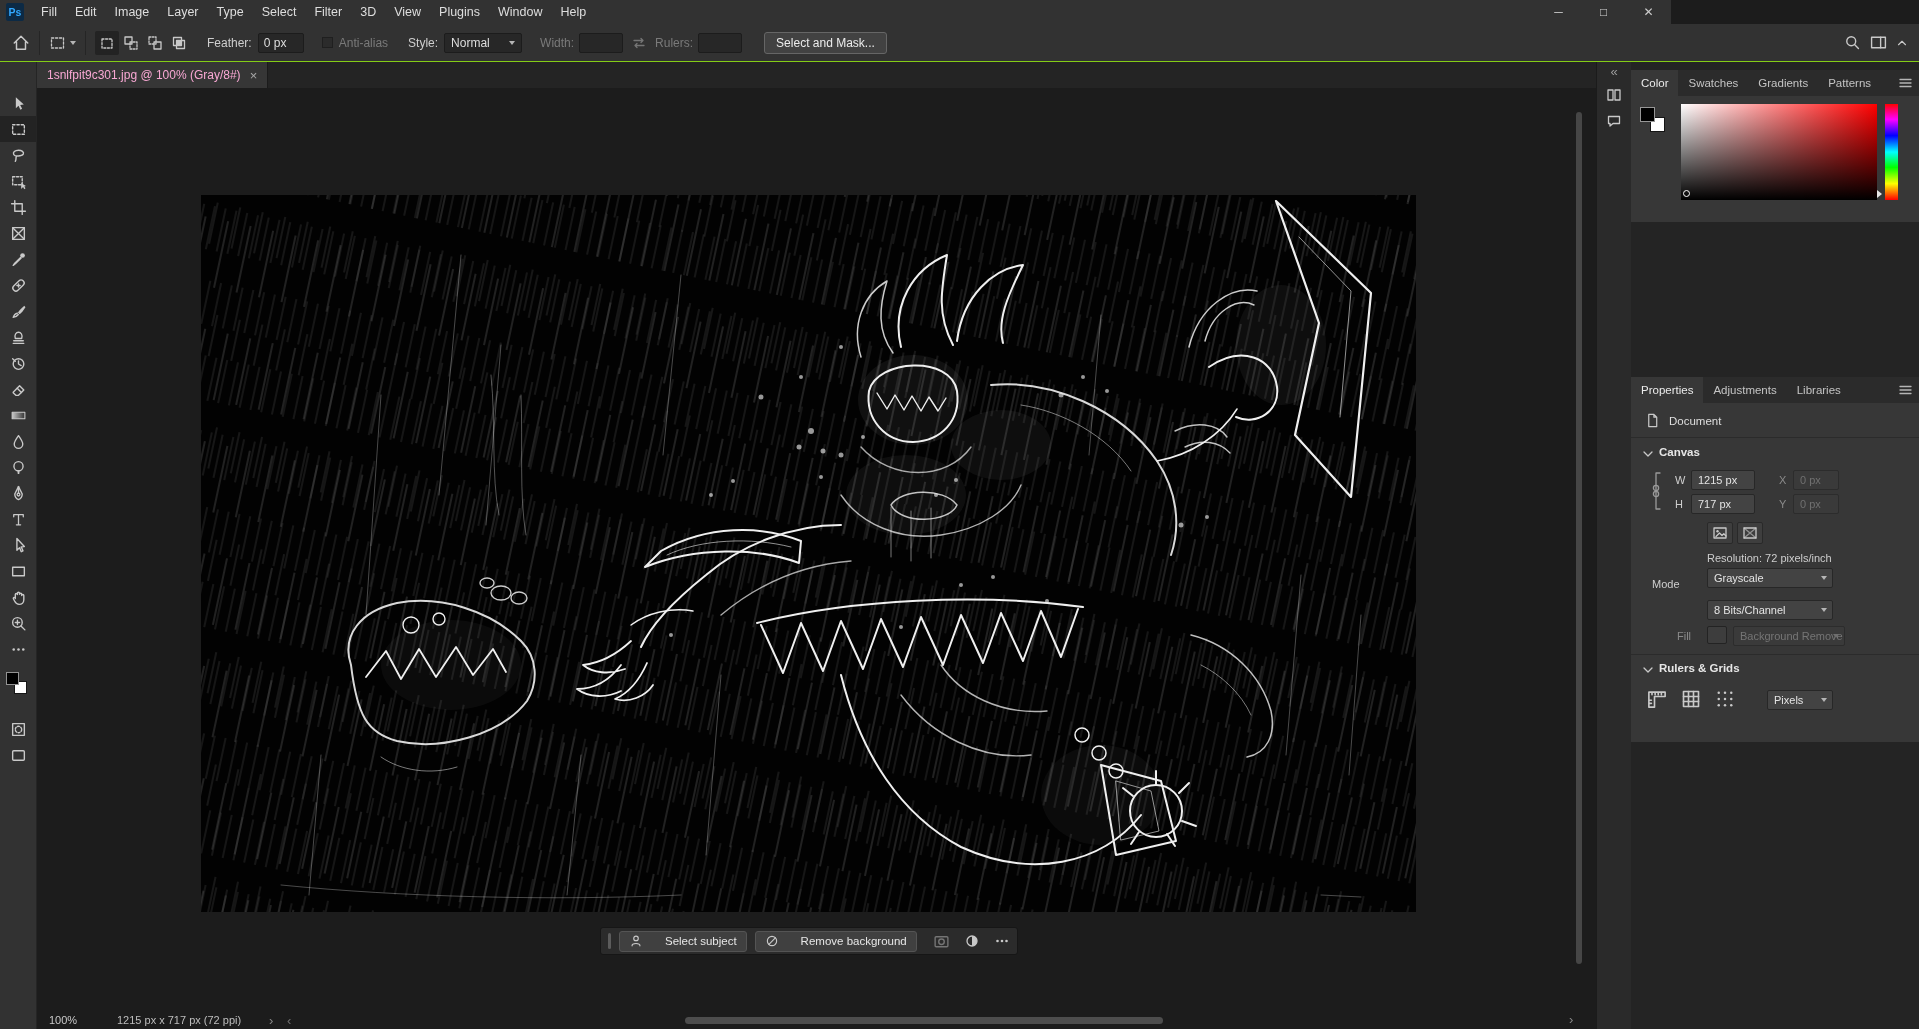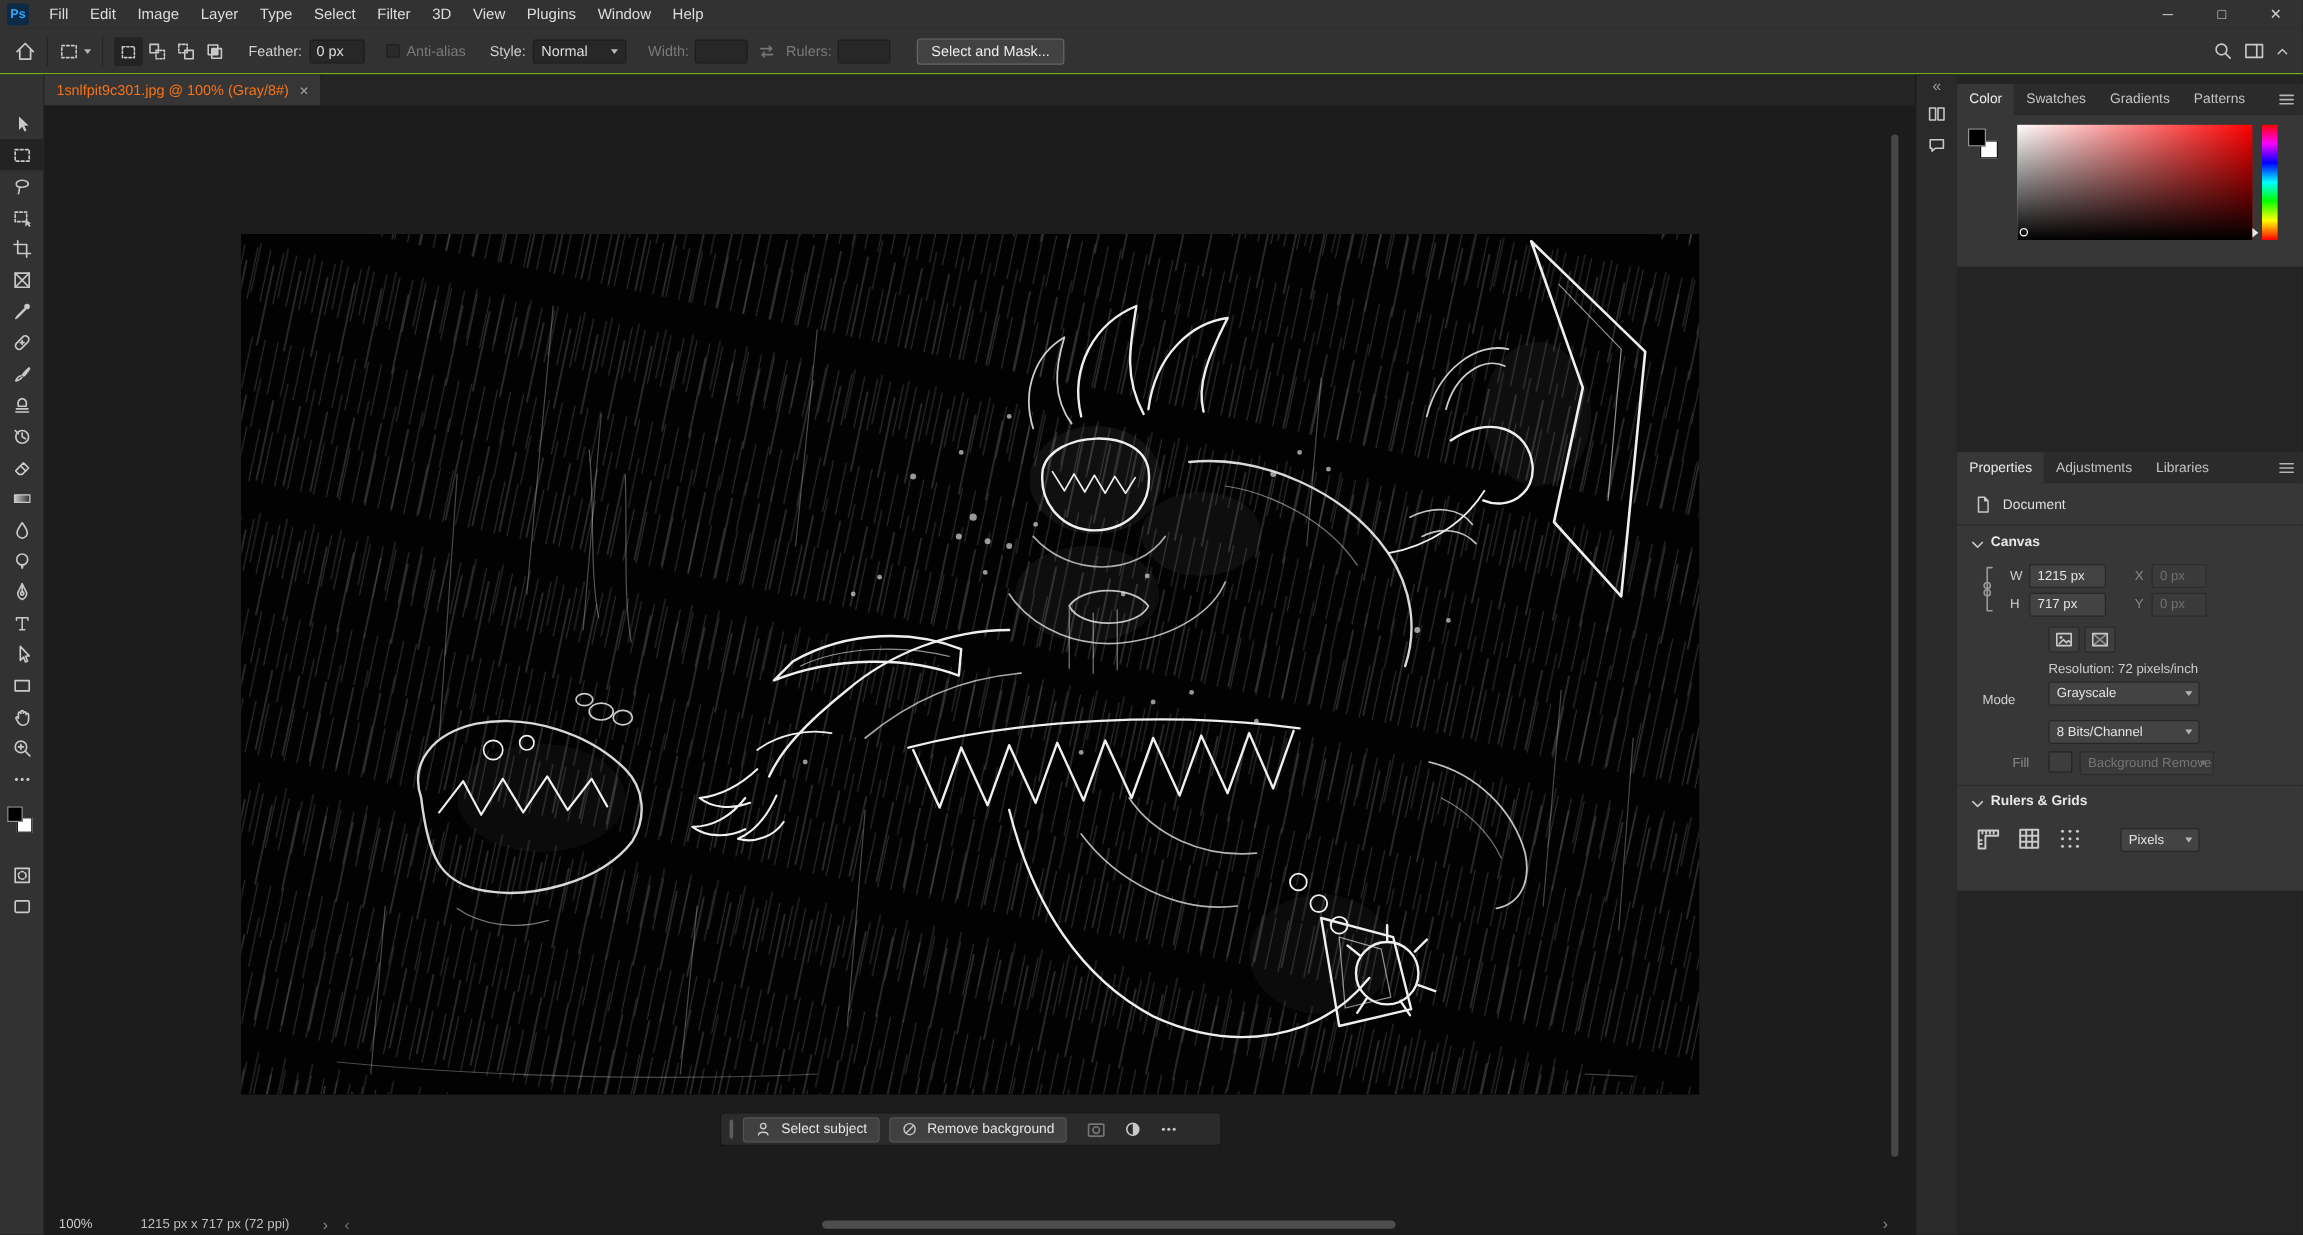--- a/index.html
+++ b/index.html
@@ -32,30 +32,30 @@
   .plbl{position:absolute;font-size:11px;color:#cfcfcf;white-space:nowrap}
   .plbl.dim{color:#8a8a8a}
   .sect{position:absolute;font-size:11.5px;font-weight:bold;color:#e6e6e6;white-space:nowrap}
   .dd{position:absolute;background:#434343;border:1px solid #272727;border-radius:2px;height:20px;display:flex;align-items:center;font-size:11px;color:#e4e4e4;padding:0 6px;white-space:nowrap}
   .dd.dis{background:#3a3a3a;color:#757575;border-color:#2c2c2c}
   .cv{position:absolute;right:5px;width:0;height:0;border-left:3.5px solid transparent;border-right:3.5px solid transparent;border-top:4px solid #b5b5b5}
   .cv.dim{border-top-color:#6e6e6e}
   .pfld{position:absolute;background:#434343;border:1px solid #272727;border-radius:2px;height:20px;display:flex;align-items:center;font-size:11px;color:#e4e4e4;padding:0 6px}
   .pfld.dis{background:#3a3a3a;color:#707070;border-color:#2c2c2c}
   .pibtn{position:absolute;width:26px;height:22px;background:#3e3e3e;border:1px solid #292929;border-radius:2px;display:flex;align-items:center;justify-content:center}
-  .tbbtn{height:21px;background:#404040;border:1px solid #545454;border-radius:3px;padding:0 9px;font-size:11.5px;color:#e6e6e6;gap:8px;display:flex;align-items:center;white-space:nowrap}
+  .tbbtn{height:21px;background:#404040;border:1px solid #545454;border-radius:3px;padding:0 9px;font-size:11.5px;color:#e6e6e6;gap:22px;display:flex;align-items:center;white-space:nowrap}
   .stripbtn{width:34px;height:26px;display:flex;align-items:center;justify-content:center}
   .statxt{position:absolute;font-size:11px;color:#c9c9c9;white-space:nowrap}
 </style>
 </head>
 <body>
 
 <div id="app">
 
-  <div class="abs flex" style="left:0;top:0;width:1919px;height:24px;background:#323232">
+  <div class="abs flex" style="left:0;top:0;width:1671px;height:24px;background:#323232">
     <div style="width:18px;height:18px;margin-left:6px;background:#0c2a45;color:#31a8ff;font-size:10.5px;font-weight:bold;display:flex;align-items:center;justify-content:center;border-radius:2px">Ps</div>
     <div class="flex" style="margin-left:8px;height:100%">
       <div class="mi">Fill</div>
       <div class="mi">Edit</div>
       <div class="mi">Image</div>
       <div class="mi">Layer</div>
       <div class="mi">Type</div>
       <div class="mi">Select</div>
       <div class="mi">Filter</div>
       <div class="mi">3D</div>
@@ -282,21 +282,21 @@
       </div>
     <div class="tool">
         <svg class="ic" width="17" height="17" viewBox="0 0 16 16">
           <rect x="2.5" y="3.5" width="11" height="9" rx="1"></rect>
         </svg>
       </div>
   </div>
 
   <div class="abs flex" style="left:37px;top:62px;width:1559px;height:26px;background:#242424">
     <div class="flex" style="height:26px;background:#363636;padding:0 10px;border-right:1px solid #1b1b1b">
-      <span style="font-size:12px;color:#f97316">1snlfpit9c301.jpg @ 100% (Gray/8#)</span>
+      <span style="font-size:12px;color:#f9a8d4">1snlfpit9c301.jpg @ 100% (Gray/8#)</span>
       <span style="margin-left:9px;font-size:13px;color:#a9a9a9">×</span>
     </div>
   </div>
 
   <div class="abs" style="left:37px;top:88px;width:1559px;height:941px;background:#1c1c1c;overflow:hidden">
 
     <div class="abs" style="left:164px;top:107px;width:1215px;height:717px;background:#000">
       <svg viewBox="0 0 1215 717" width="100%" height="100%" preserveAspectRatio="none">
         <defs>
           <pattern id="rainA" width="11" height="74" patternUnits="userSpaceOnUse" patternTransform="rotate(12)">

